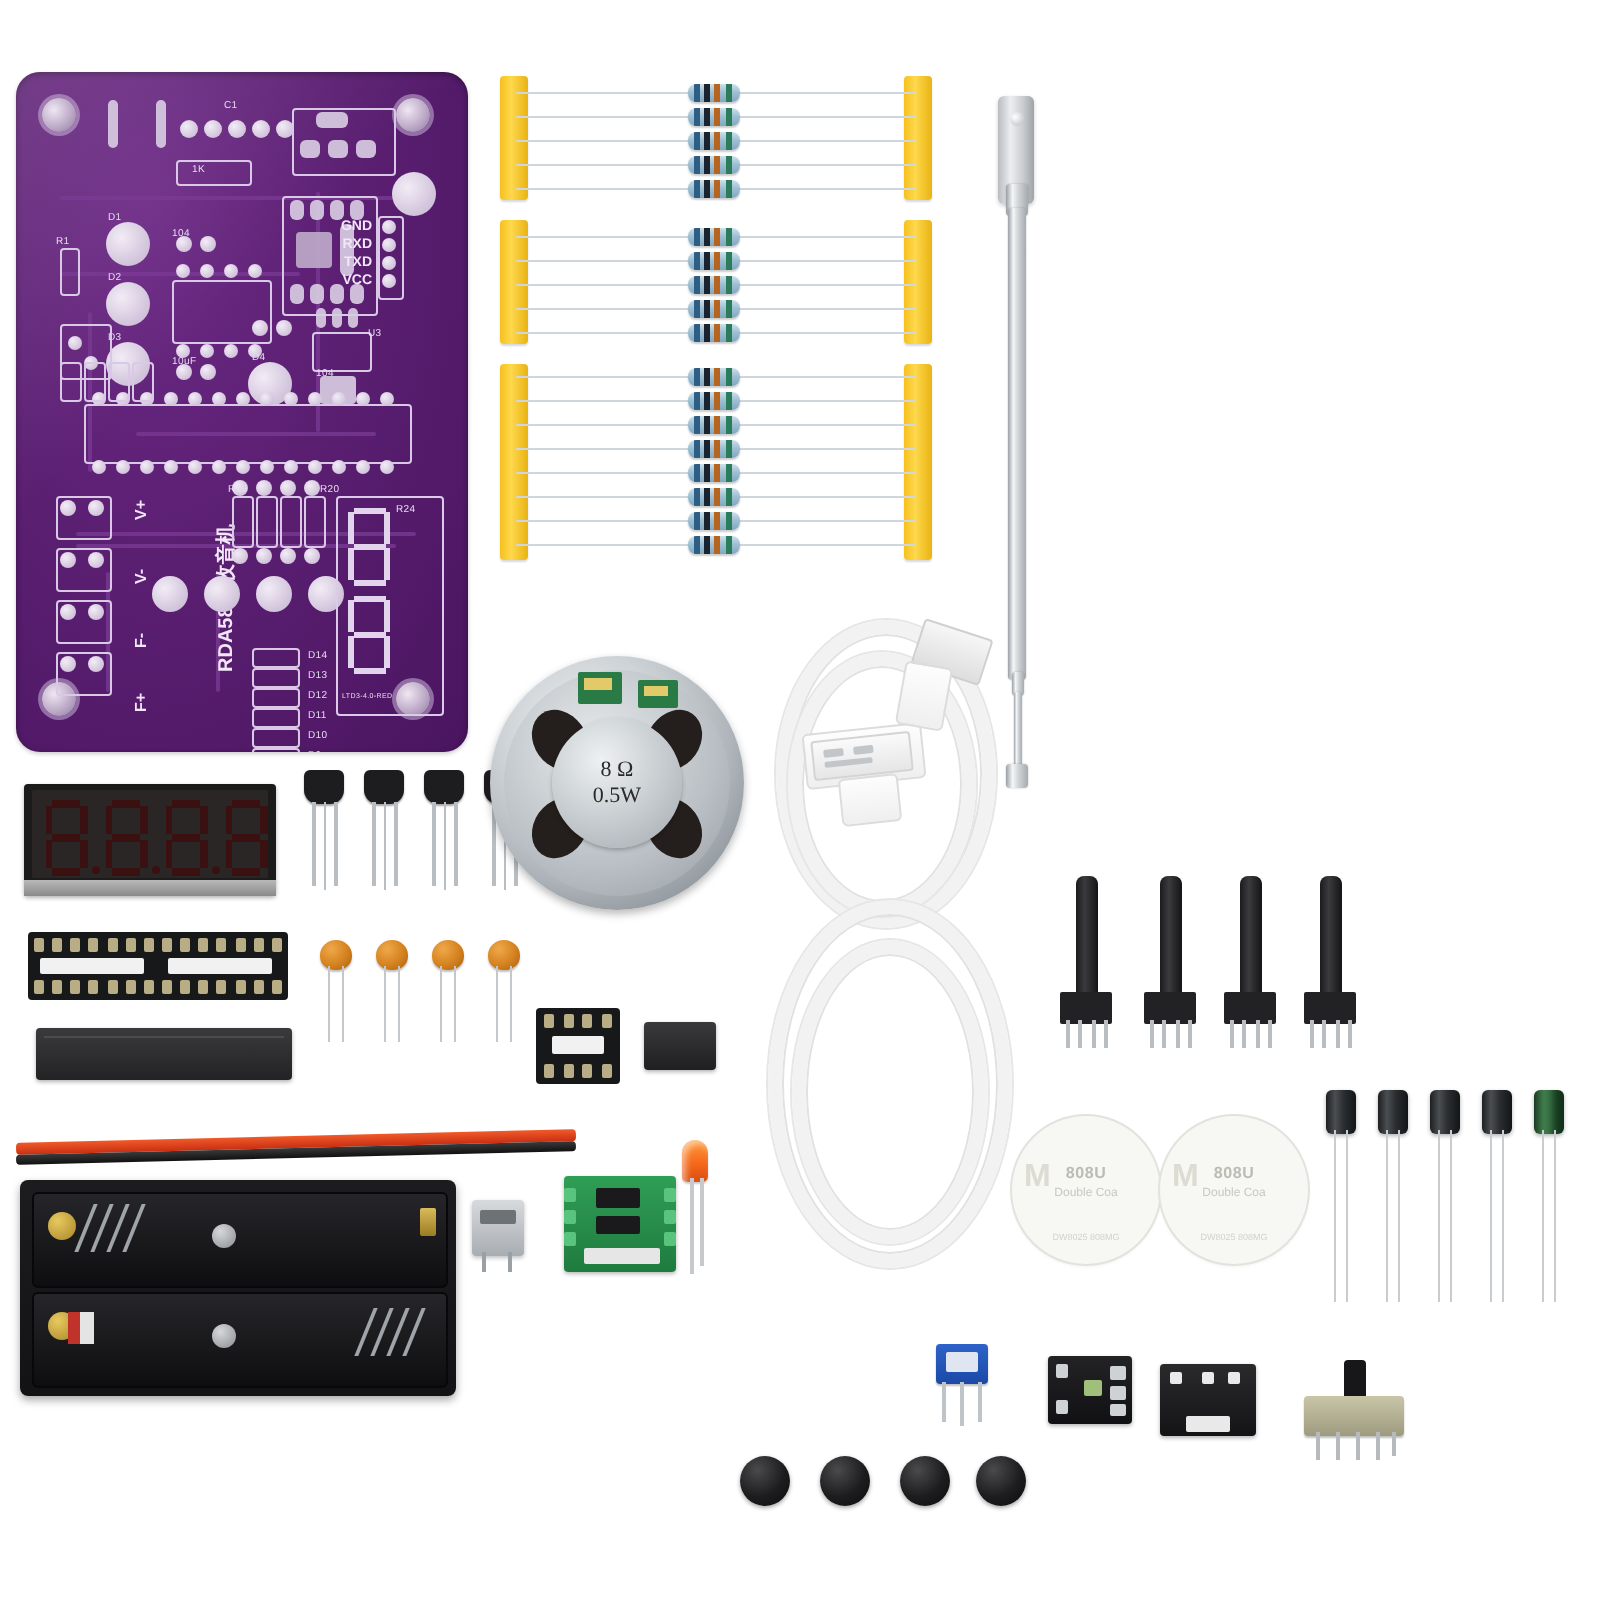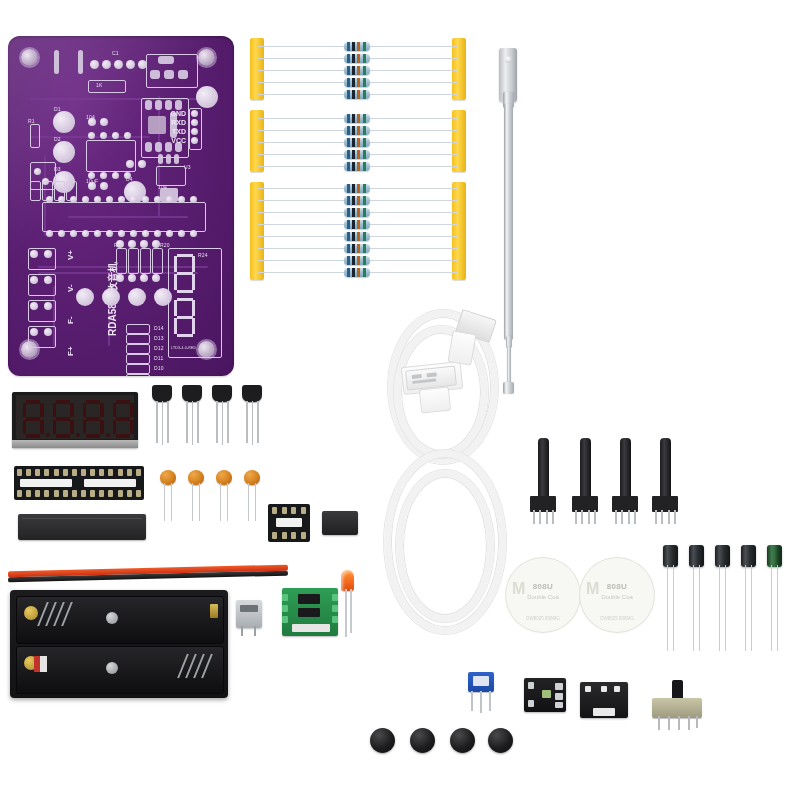--- a/index.html
+++ b/index.html
@@ -700,20 +700,37 @@
     <div class="disc"></div>
       <div class="lg" style="left:4px;top:13px;height:38px"></div>
       <div class="lg" style="left:11px;top:13px;height:38px"></div>
   </div>
   <div class="ccap" style="left:244px;top:470px;width:18px;height:52px">
     <div class="disc"></div>
       <div class="lg" style="left:4px;top:13px;height:38px"></div>
       <div class="lg" style="left:11px;top:13px;height:38px"></div>
   </div>
 
+  <div class="spk">
+    <div class="spk-rim"></div>
+    <div class="spk-hole" style="left:22px;top:26px;width:26px;height:32px;transform:rotate(-35deg)"></div>
+    <div class="spk-hole" style="left:79px;top:26px;width:26px;height:32px;transform:rotate(35deg)"></div>
+    <div class="spk-hole" style="left:22px;top:70px;width:26px;height:32px;transform:rotate(35deg)"></div>
+    <div class="spk-hole" style="left:79px;top:70px;width:26px;height:32px;transform:rotate(-35deg)"></div>
+    <div class="spk-tab" style="left:44px;top:8px;width:22px;height:16px">
+      <i style="left:3px;top:3px;width:14px;height:6px"></i>
+      </div>
+    <div class="spk-tab" style="left:74px;top:12px;width:20px;height:14px">
+      <i style="left:3px;top:3px;width:12px;height:5px"></i>
+      </div>
+    <div class="spk-cone">
+      <div class="spk-txt" style="top:20px">8 Ω</div>
+      <div class="spk-txt" style="top:33px">0.5W</div>
+    </div>
+  </div>
 
   <div class="socket" style="left:268px;top:504px;width:42px;height:38px">
     <div class="pinrow" style="left:4px;top:3px;width:34px">
         <s></s>
         <s></s>
         <s></s>
         <s></s>
       </div>
     <div class="win" style="left:8px;top:14px;width:26px;height:9px"></div>
     <div class="pinrow" style="left:4px;bottom:3px;width:34px">

